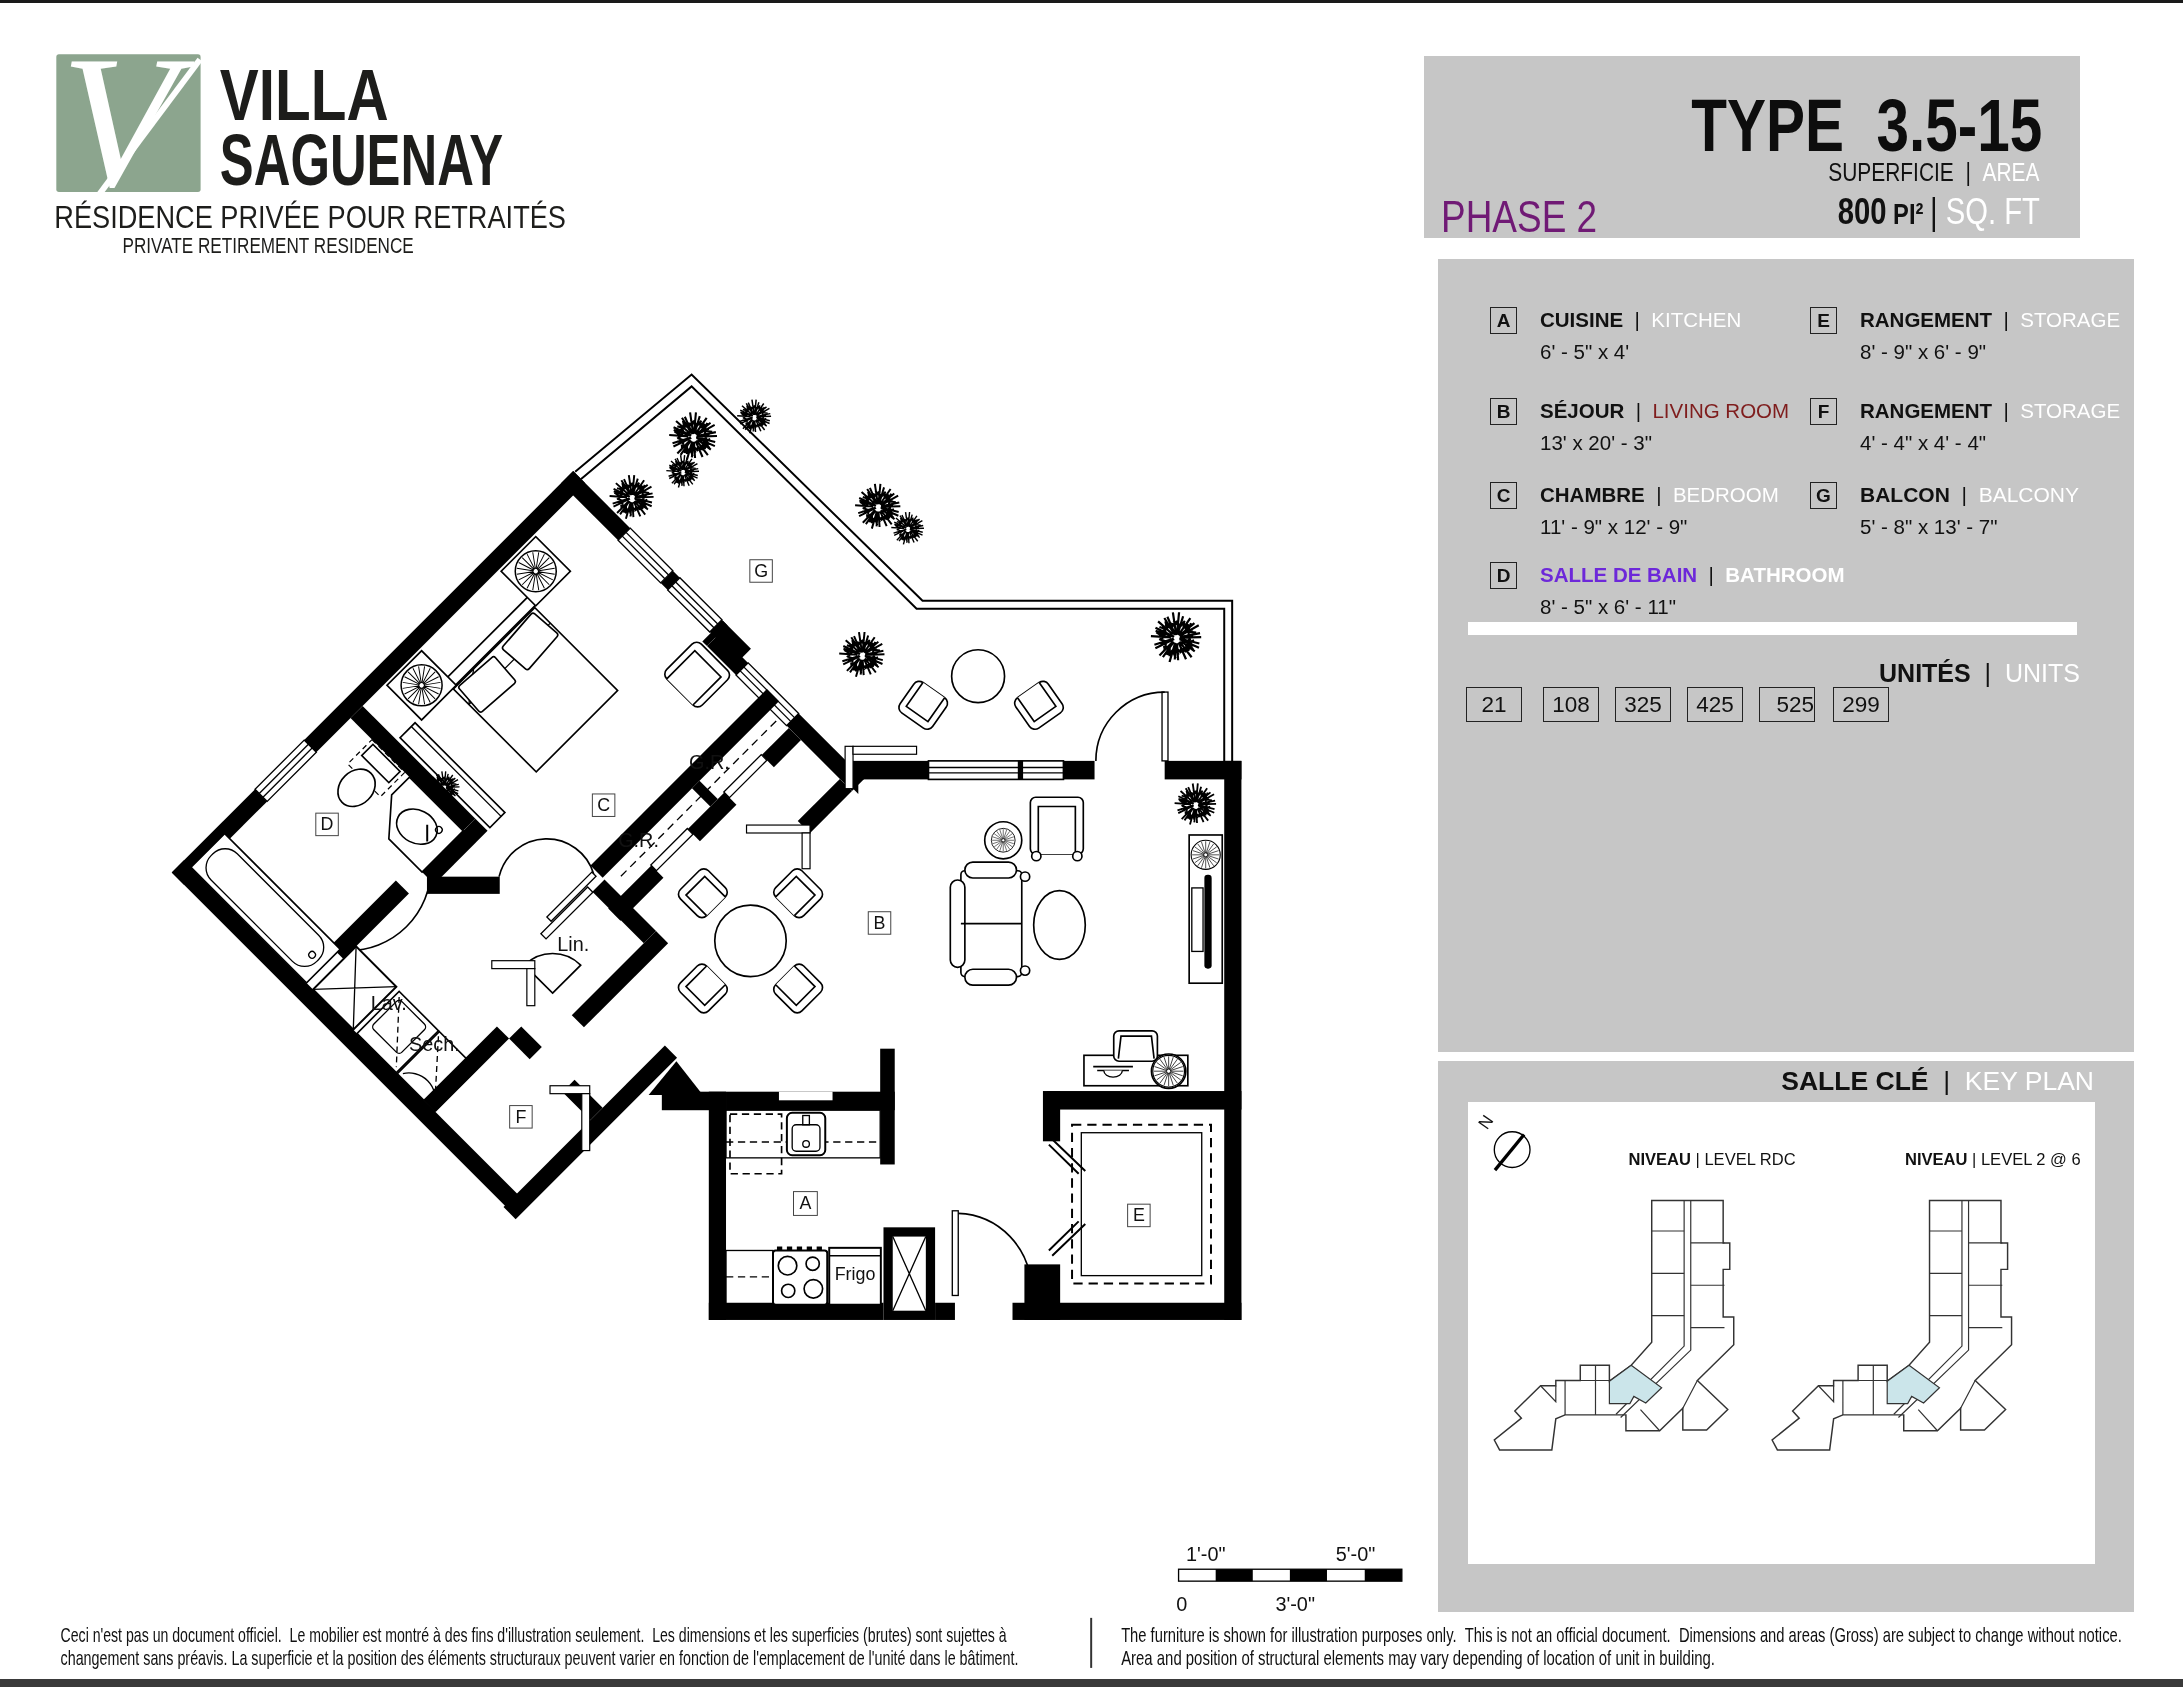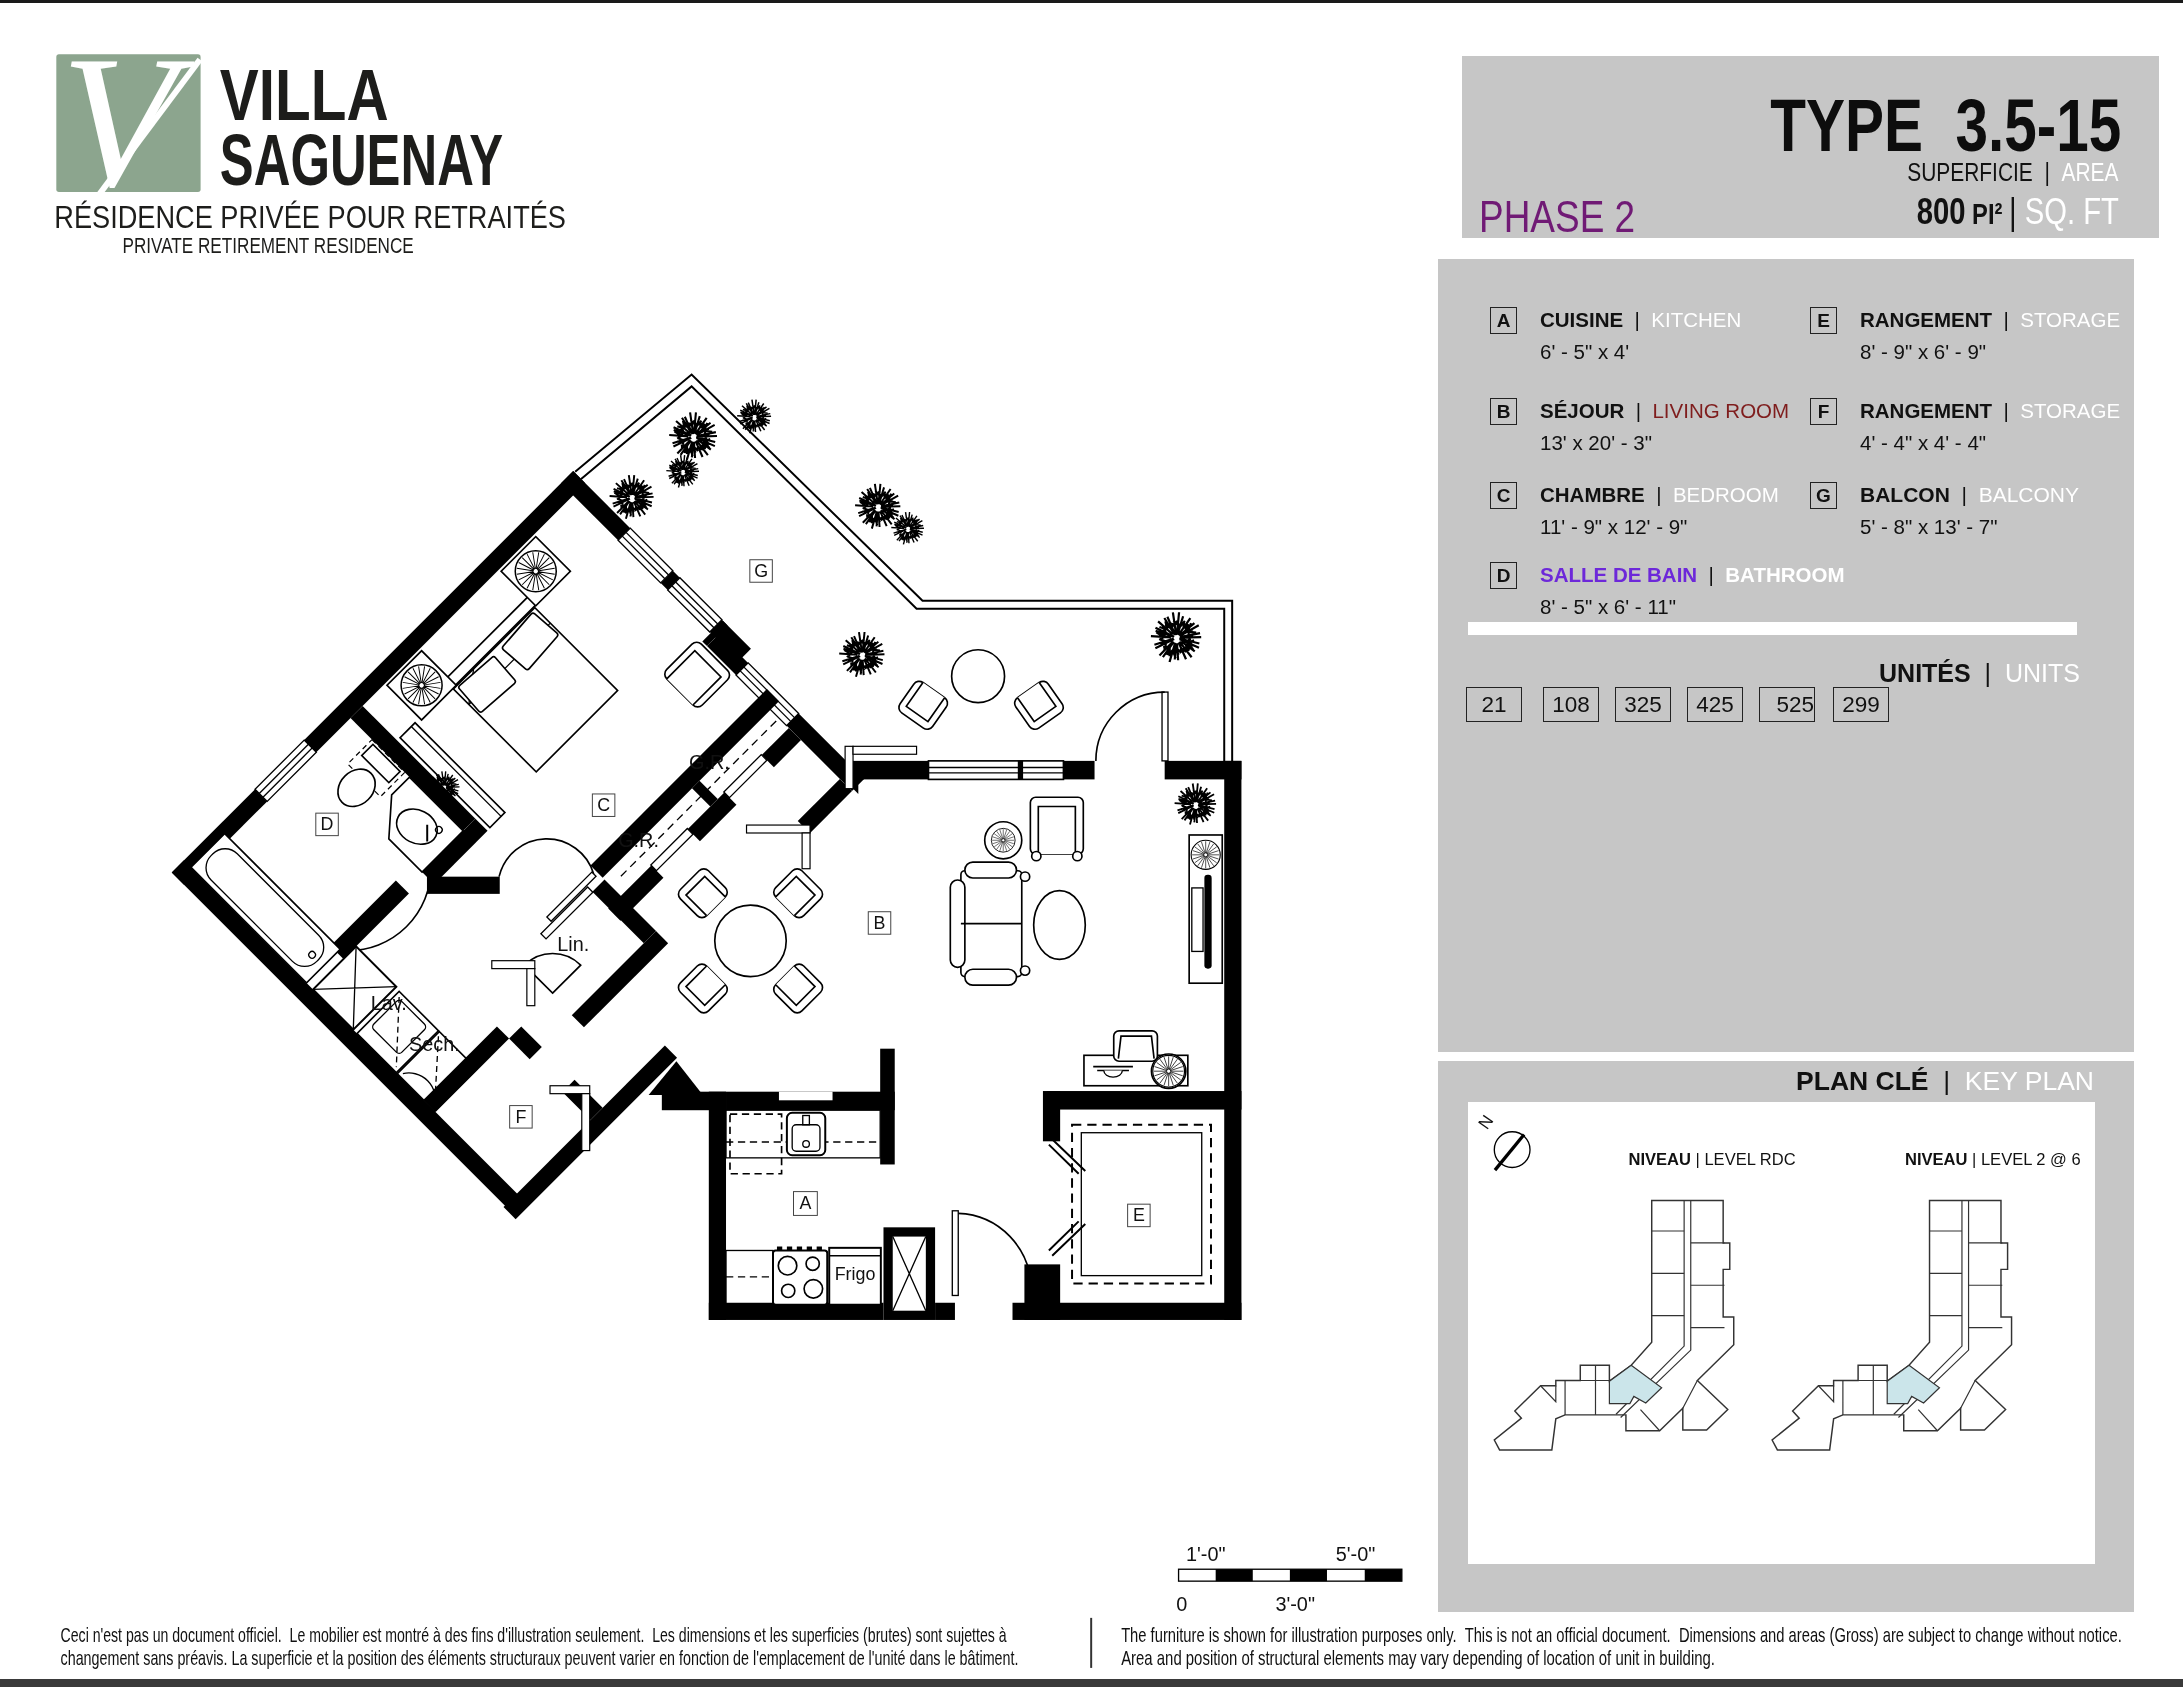--- a/index.html
+++ b/index.html
@@ -358,21 +358,21 @@
     <text x="289" y="28" text-anchor="middle">5'-0"</text>
     <text x="27" y="104" text-anchor="middle">0</text>
     <text x="198" y="104" text-anchor="middle">3'-0"</text>
   </g>
   <rect x="22" y="41" width="337" height="18" fill="#fff" stroke="#000" stroke-width="2"></rect>
   <rect x="78" y="41" width="56" height="18" fill="#000"></rect>
   <rect x="190" y="41" width="56" height="18" fill="#000"></rect>
   <rect x="303" y="41" width="56" height="18" fill="#000"></rect>
 </svg>
 
-<div class="abs" style="left:1462px;top:56px;width:656px;height:182px;background:#c6c6c6;padding-left:41px;">
+<div class="abs" style="left:1424px;top:56px;width:656px;height:182px;background:#c6c6c6;">
   <div class="abs" style="right:38px;top:26.5px;font-size:74px;font-weight:bold;color:#0d0d0d;"><span class="cx">TYPE&nbsp;&nbsp;3.5-15</span></div>
   <div class="abs" style="right:40px;top:101px;font-size:26.5px;"><span class="cx"><span style="color:#111;">SUPERFICIE&nbsp;&nbsp;</span><span style="color:#111;">|</span><span style="color:#fff;">&nbsp;&nbsp;AREA</span></span></div>
   <div class="abs" style="left:17px;top:136px;font-size:44px;color:#701a75;"><span class="cxl">PHASE 2</span></div>
   <div class="abs" style="right:40px;top:135px;font-size:37px;"><span class="cx"><span style="font-weight:bold;color:#111;">800</span><span style="font-weight:bold;color:#111;font-size:30px;">&nbsp;PI²&nbsp;</span><span style="color:#111;">|</span><span style="color:#fff;">&nbsp;SQ. FT</span></span></div>
 </div>
 
 <div class="abs" style="left:1438px;top:259px;width:696px;height:793px;background:#c6c6c6;">
 <div style="position:absolute;left:52px;top:48px;">
   <div style="position:absolute;left:0;top:0;width:25px;height:25px;border:1.3px solid #222;text-align:center;line-height:25px;font-size:19px;font-weight:bold;color:#111;">A</div>
   <div style="position:absolute;left:50px;top:1.3px;white-space:nowrap;font-size:20.5px;"><span style="font-weight:bold;color:#111;">CUISINE</span><span style="color:#111;font-weight:normal;">&nbsp;&nbsp;|&nbsp;&nbsp;</span><span style="color:#fff;">KITCHEN</span></div>
@@ -412,21 +412,21 @@
   <div class="abs" style="right:54px;top:400px;font-size:25px;"><span style="font-weight:bold;color:#111;">UNITÉS</span><span style="color:#111;">&nbsp;&nbsp;|&nbsp;&nbsp;</span><span style="color:#fff;">UNITS</span></div>
 <div style="position:absolute;left:28px;top:428px;width:54px;height:33px;border:1.3px solid #222;text-align:center;line-height:33px;font-size:22.5px;color:#111;">21</div>
       <div style="position:absolute;left:105px;top:428px;width:54px;height:33px;border:1.3px solid #222;text-align:center;line-height:33px;font-size:22.5px;color:#111;">108</div>
       <div style="position:absolute;left:177px;top:428px;width:54px;height:33px;border:1.3px solid #222;text-align:center;line-height:33px;font-size:22.5px;color:#111;">325</div>
       <div style="position:absolute;left:249px;top:428px;width:54px;height:33px;border:1.3px solid #222;text-align:center;line-height:33px;font-size:22.5px;color:#111;">425</div>
       <div style="position:absolute;left:321px;top:428px;width:54px;height:33px;border:1.3px solid #222;text-align:right;line-height:33px;font-size:22.5px;color:#111;">525</div>
       <div style="position:absolute;left:395px;top:428px;width:54px;height:33px;border:1.3px solid #222;text-align:center;line-height:33px;font-size:22.5px;color:#111;">299</div>
 </div>
 
 <div class="abs" style="left:1438px;top:1061px;width:696px;height:551px;background:#c6c6c6;">
-  <div class="abs" style="right:40px;top:5.3px;font-size:26.5px;"><span style="font-weight:bold;color:#111;">PLAN CLÉ</span><span style="color:#111;">&nbsp;&nbsp;|&nbsp;&nbsp;</span><span style="color:#fff;">KEY PLAN</span></div>
+  <div class="abs" style="right:40px;top:5.3px;font-size:26.5px;"><span style="font-weight:bold;color:#111;">SALLE CLÉ</span><span style="color:#111;">&nbsp;&nbsp;|&nbsp;&nbsp;</span><span style="color:#fff;">KEY PLAN</span></div>
   <div class="abs" style="left:30px;top:41px;width:627px;height:462px;background:#fff;"></div>
 </div>
 
 <svg class="abs" style="left:1438px;top:1061px" width="696" height="551" viewBox="2174 1603 1052 833">
   <g>
     <circle cx="2286" cy="1737" r="27" fill="none" stroke="#000" stroke-width="2"></circle>
     <line x1="2260" y1="1768" x2="2304" y2="1714" stroke="#000" stroke-width="5"></line>
     <text x="2248" y="1708" font-size="26" fill="#111" transform="rotate(-55 2248 1708)">N</text>
   </g>
   <text x="2462" y="1760" font-size="25" fill="#111"><tspan font-weight="bold">NIVEAU</tspan> | LEVEL RDC</text>

